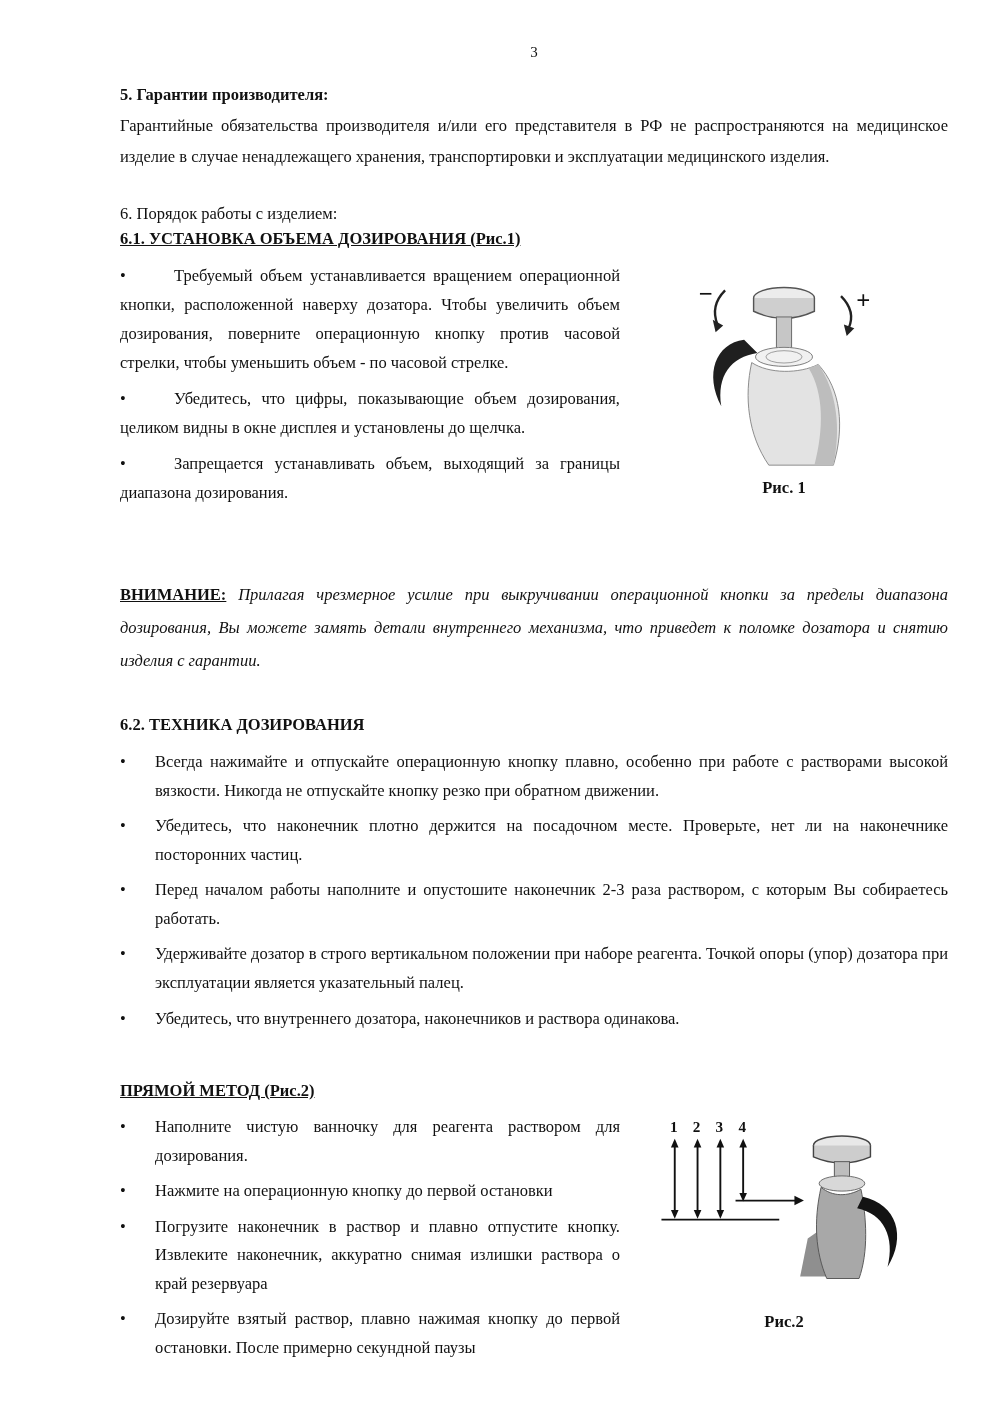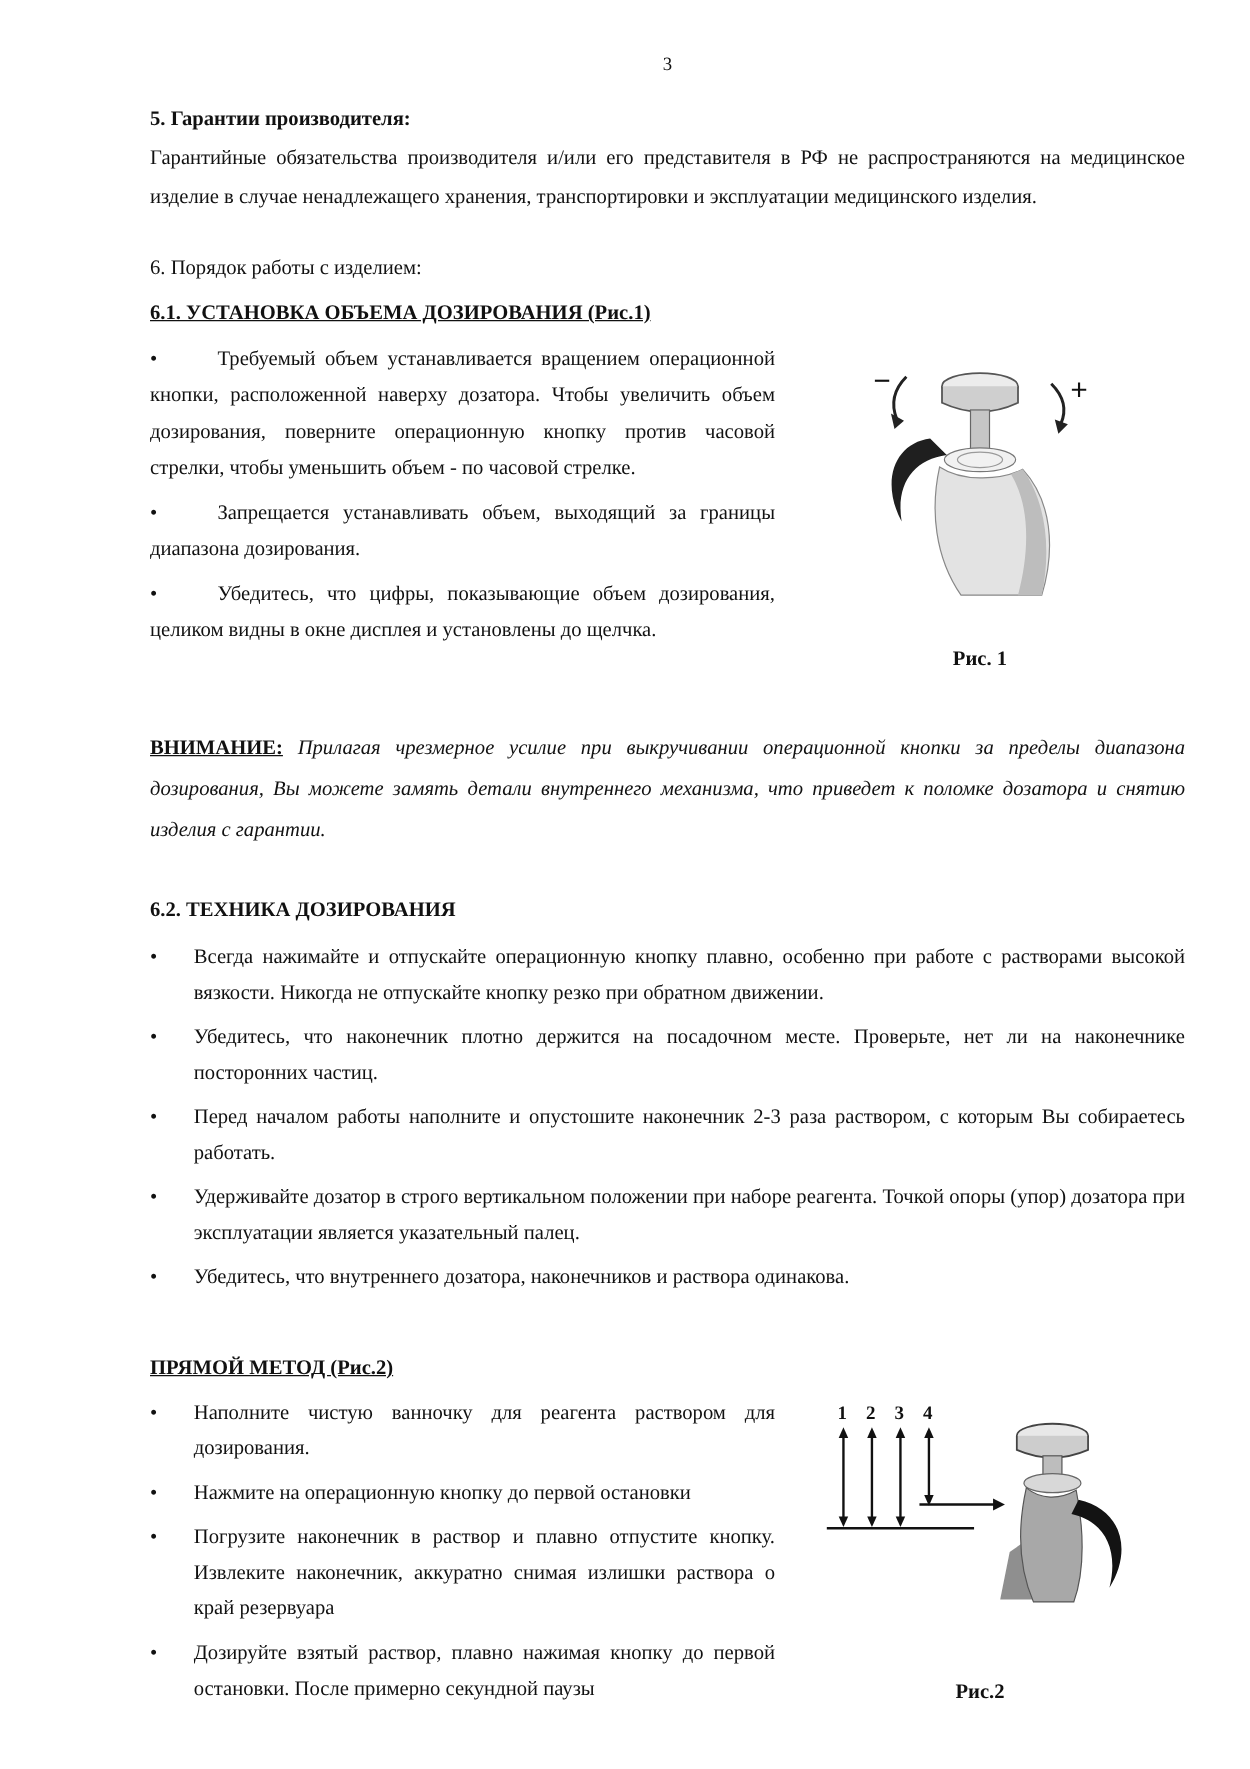--- a/index.html
+++ b/index.html
@@ -11,65 +11,65 @@
     margin:0 auto;
   }
   .content { padding:44px 52px 0 120px; }
 
   .page-num { text-align:center; font-size:15px; margin-bottom:24px; }
 
   .s5-title { font-weight:bold; margin-bottom:6px; }
   .body-text { text-align:justify; line-height:1.85; }
 
   .s6-title { font-weight:normal; margin-top:32px; }
-  .s61-title { font-weight:bold; text-decoration:underline; margin-top:16px; margin-bottom:12px; }
+  .s61-title { font-weight:bold; text-decoration:underline; margin-top:5px; margin-bottom:12px; }
 
   .row { display:flex; align-items:flex-start;justify-content:center; }
   .col-left { width:500px; }
   .col-right { flex:1; display:flex; flex-direction:column; align-items:center; }
 
   .b61 { text-align:justify; line-height:1.76; margin-bottom:7px; }
   .dot61 { display:inline-block; width:54px; }
 
-  .attention { margin-top:44px; text-align:justify; line-height:2.0; }
+  .attention { margin-top:64px; text-align:justify; line-height:2.0; }
   .att-label { font-weight:bold; text-decoration:underline; }
   .att-body { font-style:italic; }
 
   .s62-title { font-weight:bold; margin-top:38px; margin-bottom:13px; }
 
   .blist .item { position:relative; padding-left:35px; text-align:justify; line-height:1.73; margin-bottom:7px; }
   .blist .dot { position:absolute; left:0; top:0; }
 
   .direct-title { font-weight:bold; text-decoration:underline; margin-top:48px; margin-bottom:12px; }
 
   .fig1-wrap { margin-top:12px; }
   .fig2-wrap { margin-top:4px; }
-  .caption { font-weight:bold; margin-top:28px; text-align:center; }
+  .caption { font-weight:bold; margin-top:0; text-align:center; }
 
   svg text { font-family:"Liberation Serif","DejaVu Serif",serif; }
 </style>
 </head>
 <body>
 
 <div class="page">
   <div class="content">
 
     <div class="page-num">3</div>
 
     <div class="s5-title">5. Гарантии производителя:</div>
     <p class="body-text">Гарантийные обязательства производителя и/или его представителя в РФ не распространяются на медицинское изделие в случае ненадлежащего хранения, транспортировки и эксплуатации медицинского изделия.</p>
 
     <div class="s6-title">6. Порядок работы с изделием:</div>
     <div class="s61-title">6.1. УСТАНОВКА ОБЪЕМА ДОЗИРОВАНИЯ (Рис.1)</div>
 
     <div class="row">
       <div class="col-left">
         <p class="b61"><span class="dot61">•</span><span>Требуемый объем устанавливается вращением операционной кнопки, расположенной наверху дозатора. Чтобы увеличить объем дозирования, поверните операционную кнопку против часовой стрелки, чтобы уменьшить объем - по часовой стрелке.</span></p>
+        <p class="b61"><span class="dot61">•</span><span>Убедитесь, что цифры, показывающие объем дозирования, целиком видны в окне дисплея и установлены до щелчка.</span></p>
         <p class="b61"><span class="dot61">•</span><span>Запрещается устанавливать объем, выходящий за границы диапазона дозирования.</span></p>
-        <p class="b61"><span class="dot61">•</span><span>Убедитесь, что цифры, показывающие объем дозирования, целиком видны в окне дисплея и установлены до щелчка.</span></p>
       </div>
       <div class="col-right">
         <div class="fig1-wrap">
           <svg width="190" height="200" viewBox="0 0 200 210">
             <text x="10" y="30" font-size="26" font-weight="bold" fill="#111">−</text>
             <text x="176" y="38" font-size="26" font-weight="bold" fill="#111">+</text>
             <path d="M38 18 Q 22 34 30 54" fill="none" stroke="#222" stroke-width="2.5"></path>
             <polygon points="25,49 36,55 28,62" fill="#222"></polygon>
             <path d="M160 24 Q 176 40 168 58" fill="none" stroke="#222" stroke-width="2.5"></path>
             <polygon points="163,54 174,58 166,66" fill="#222"></polygon>

